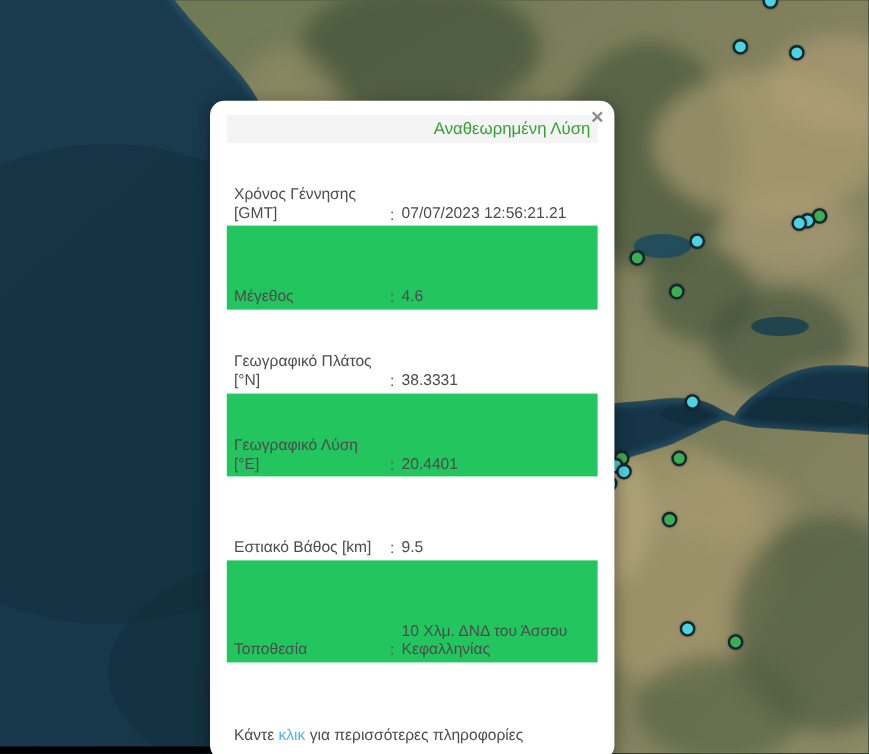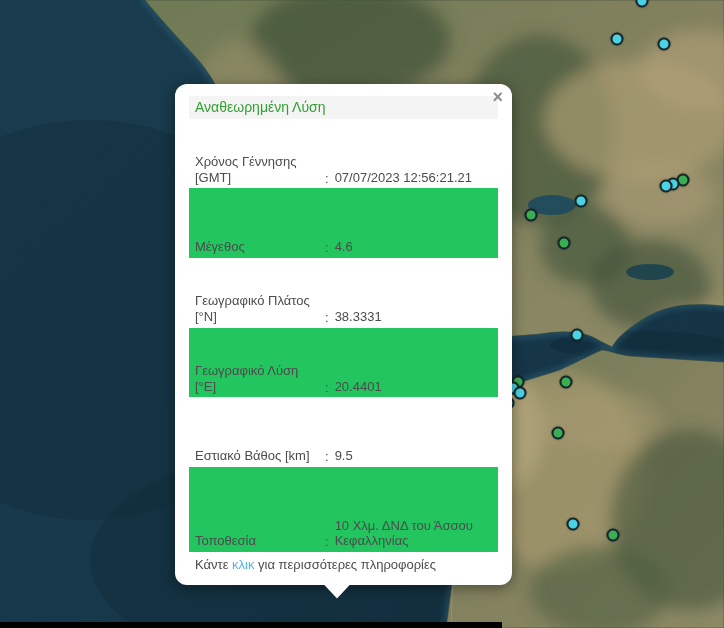--- a/index.html
+++ b/index.html
@@ -31,30 +31,30 @@
   .popup-tail{
     position:absolute;left:148px;bottom:-14px;width:28px;height:15px;background:#fff;
     clip-path:polygon(0 0,100% 0,50% 100%);
   }
   .popup-close{
     position:absolute;top:2px;right:7px;border:none;background:none;
     color:#8c8c8c;font-size:18px;font-weight:bold;line-height:18px;
     cursor:pointer;padding:2px;font-family:inherit;
   }
   .popup-title{
-    background:#f4f4f4;text-align:left;color:#33a033;
+    background:#f4f4f4;text-align:right;color:#33a033;
     font-size:14px;padding:3px 6px;margin-top:4px;
   }
   .rows{margin:0;}
   .row{display:flex;align-items:flex-end;padding:2px 0;}
   .row.alt{background:#22c55e;}
   .row .lbl{width:124px;padding:1px 6px;flex:none;}
   .row .sep{flex:none;padding-right:4px;}
   .row .val{flex:1;padding:1px 2px;margin-top:48px;}
-  .popup-footer{padding:5px 0 0 6px;}
+  .popup-footer{padding:5px 0 0 6px;margin-top:48px;}
   .popup-footer a{color:#4fb3e8;text-decoration:none;cursor:pointer;}
 </style>
 </head>
 <body>
 
 <div class="stage">
 
   <svg class="map-svg" width="724" height="628" viewBox="0 0 724 628" aria-hidden="true">
     <defs>
       <linearGradient id="sea" x1="0" y1="0" x2="1" y2="1">

